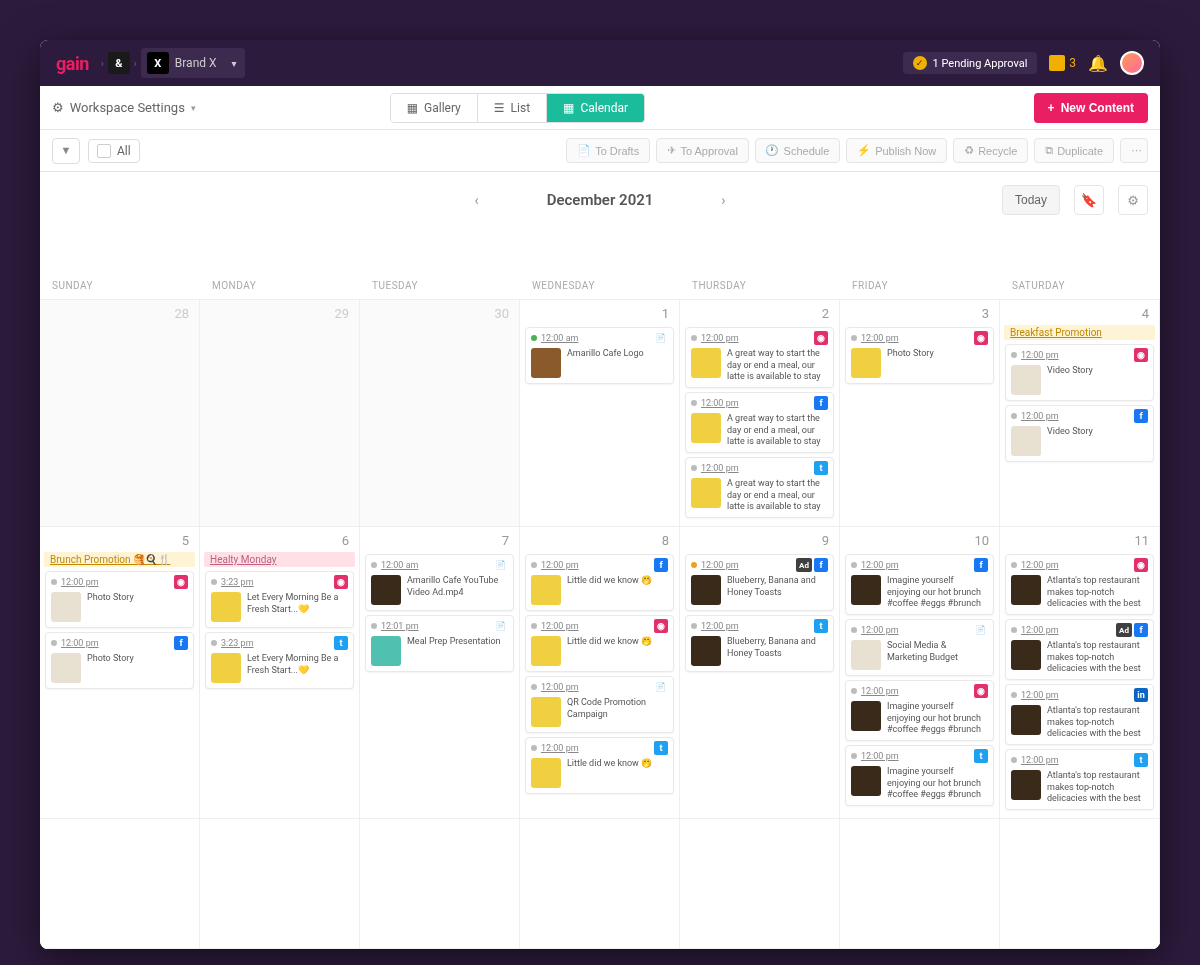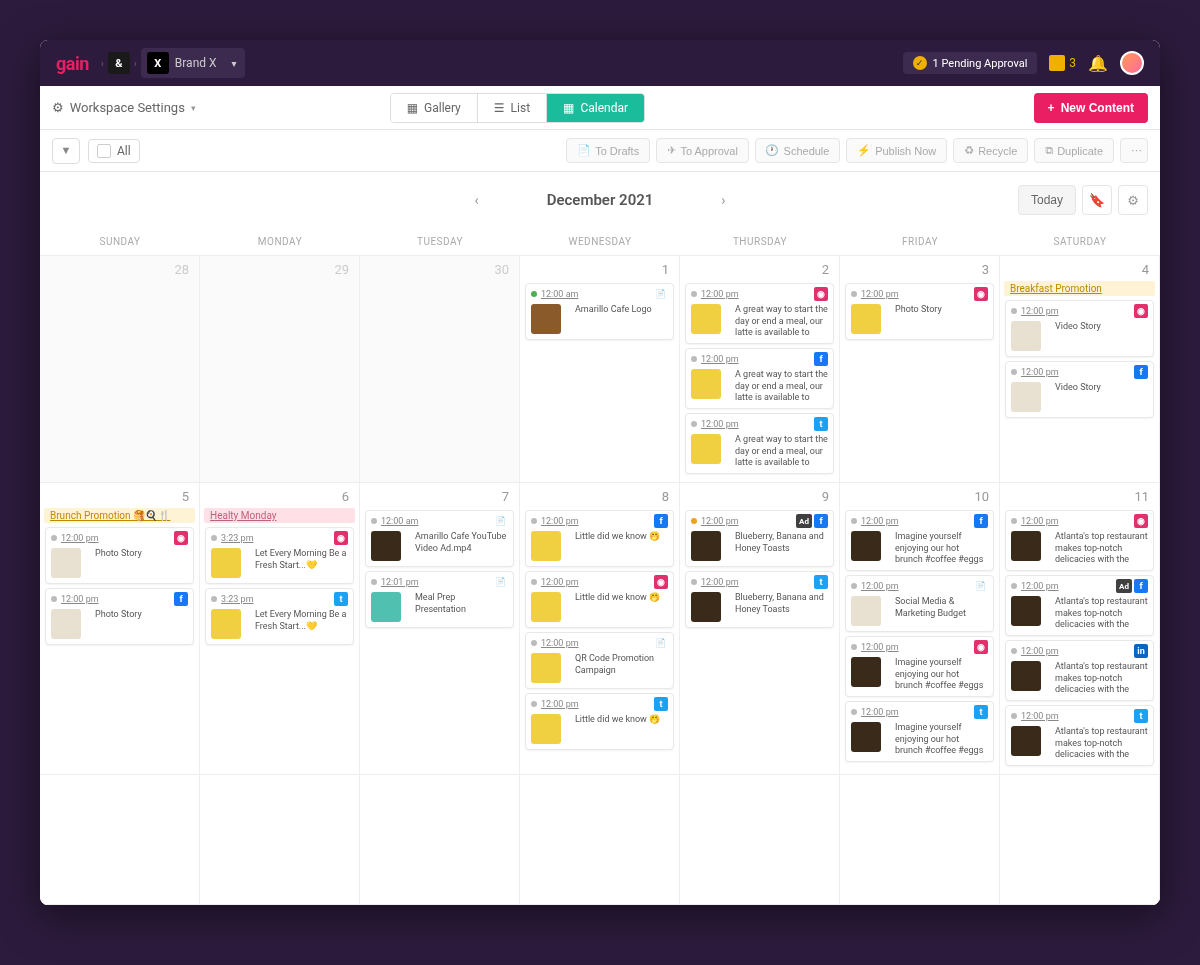--- a/index.html
+++ b/index.html
@@ -34,26 +34,26 @@
 .filter-btn { width: 28px; height: 26px; border: 1px solid #ddd; border-radius: 4px; background: #fff; display: flex; align-items: center; justify-content: center; color: #888; cursor: pointer; font-size: 11px; }
 .all-chk { display: flex; gap: 6px; font-size: 12px; color: #666; border: 1px solid #ddd; border-radius: 4px; padding: 4px 8px; cursor: pointer; }
 .all-chk .box { width: 14px; height: 14px; border: 1px solid #ccc; border-radius: 2px; background: #fff; }
 .tool-actions { margin-left: auto; display: flex; gap: 6px; }
 .tool-btn { border: 1px solid #e5e5e5; background: #fafafa; color: #aaa; font-size: 11px; padding: 5px 10px; border-radius: 4px; cursor: pointer; display: flex; align-items: center; gap: 4px; }
 .tool-more { width: 28px; }
 
 .cal-header { display: flex; align-items: center; justify-content: center; padding: 16px 12px; position: relative; }
 .cal-nav { color: #999; font-size: 14px; cursor: pointer; padding: 4px 8px; }
 .cal-title { font-size: 15px; font-weight: 600; color: #555; margin: 0 60px; }
-.cal-tools { position: absolute; right: 12px; display: flex; gap: 6px; padding-left: 8px; }
+.cal-tools { position: absolute; right: 12px; display: flex; gap: 14px; padding-left: 8px; }
 .today-btn { border: 1px solid #e5e5e5; background: #f5f5f5; color: #666; font-size: 12px; padding: 6px 12px; border-radius: 4px; cursor: pointer; }
 .cal-ic { width: 30px; height: 30px; border: 1px solid #e5e5e5; background: #fff; border-radius: 4px; display: flex; align-items: center; justify-content: center; color: #999; cursor: pointer; font-size: 13px; }
 
 .dow-row { display: grid; grid-template-columns: repeat(7, 1fr); border-bottom: 1px solid #eee; }
-.dow { text-align: center; font-size: 10px; color: #aaa; padding: 8px 12px; letter-spacing: 0.5px; }
+.dow { text-align: left; font-size: 10px; color: #aaa; padding: 8px 12px; letter-spacing: 0.5px; margin-top: 44px; }
 
 .cal-grid { display: grid; grid-template-columns: repeat(7, 1fr); }
 .cal-cell { border-right: 1px solid #eee; border-bottom: 1px solid #eee; min-height: 130px; padding: 4px; position: relative; background: #fff; }
 .cal-cell.other-month { background: #fafafa; }
 .day-num { text-align: right; font-size: 13px; color: #999; padding: 2px 6px; }
 .cal-cell.other-month .day-num { color: #ccc; }
 
 .promo-bar { font-size: 10px; padding: 2px 6px; border-radius: 2px; margin: 2px 0; white-space: nowrap; overflow: hidden; text-decoration: underline; }
 .promo-yellow { background: #fff3d6; color: #c08800; }
 .promo-pink { background: #ffe0e6; color: #c06080; }
@@ -66,21 +66,21 @@
 .dot-orange { background: #f0a020; }
 .card-time { font-size: 9px; color: #888; text-decoration: underline; }
 .net-badge { margin-left: auto; width: 14px; height: 14px; border-radius: 2px; display: flex; align-items: center; justify-content: center; font-size: 9px; font-weight: 700; color: #fff; flex-shrink: 0; }
 .net-ig { background: #e1306c; }
 .net-fb { background: #1877f2; }
 .net-tw { background: #1da1f2; }
 .net-li { background: #0a66c2; }
 .net-file { background: none; color: #999; }
 .net-ad { background: #404040; width: auto; padding: 0 3px; font-size: 8px; }
 .ad-pair { display: flex; gap: 2px; margin-left: auto; }
-.card-body { display: flex; gap: 14px; padding: 0 5px 5px; }
+.card-body { display: flex; gap: 6px; padding: 0 5px 5px; }
 .thumb { width: 30px; height: 30px; border-radius: 3px; flex-shrink: 0; background: #f0d060; position: relative; overflow: hidden; }
 .thumb.dark { background: #3a2a1a; }
 .thumb.light { background: #e8e0d0; }
 .thumb.teal { background: #50c0b0; }
 .thumb.yellow { background: #f0d040; }
 .thumb.brown { background: #8b5a2b; }
 .card-text { font-size: 9px; color: #555; line-height: 1.3; overflow: hidden; max-height: 34px; }
 </style>
 </head>
 <body>

